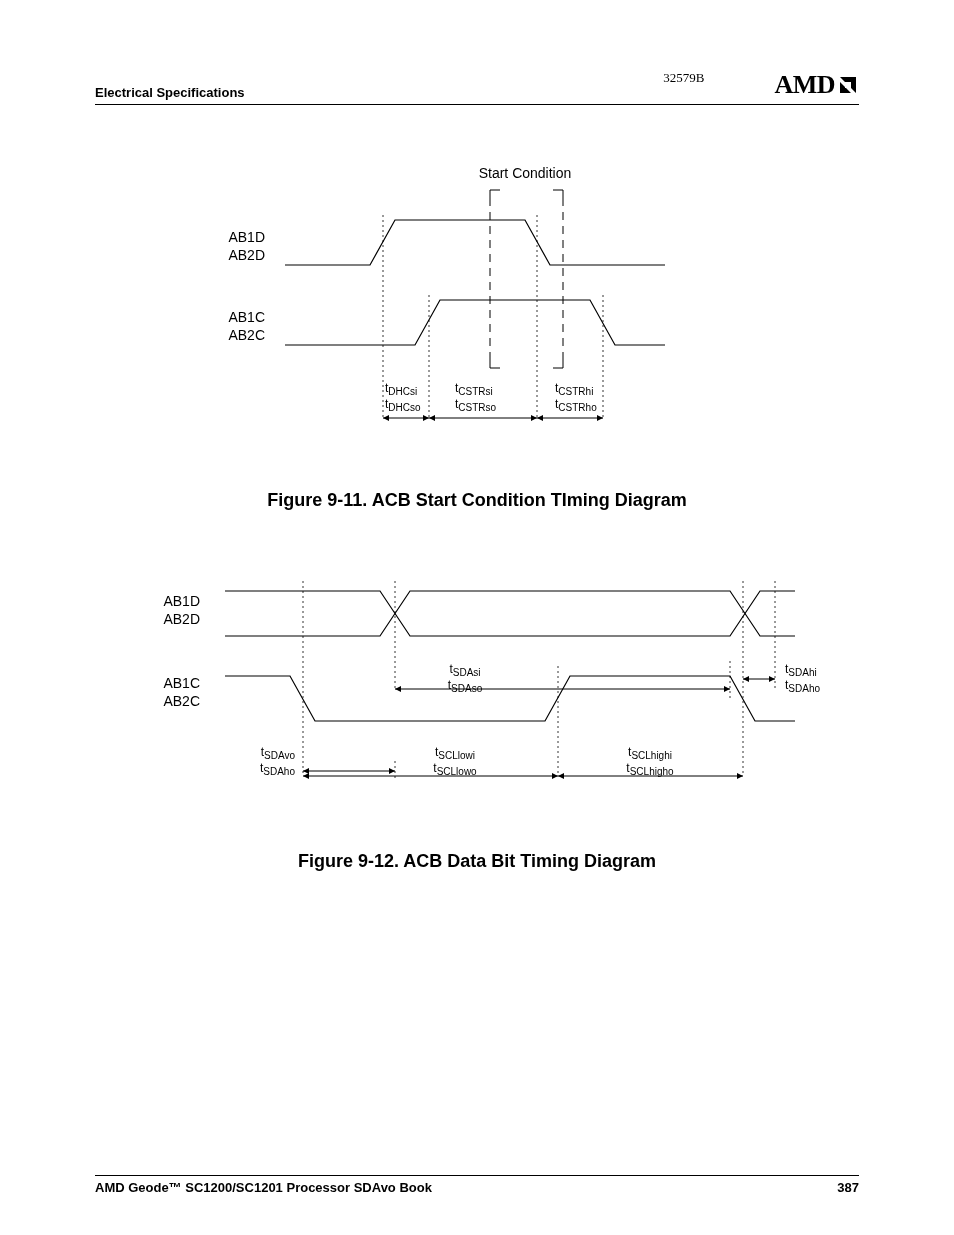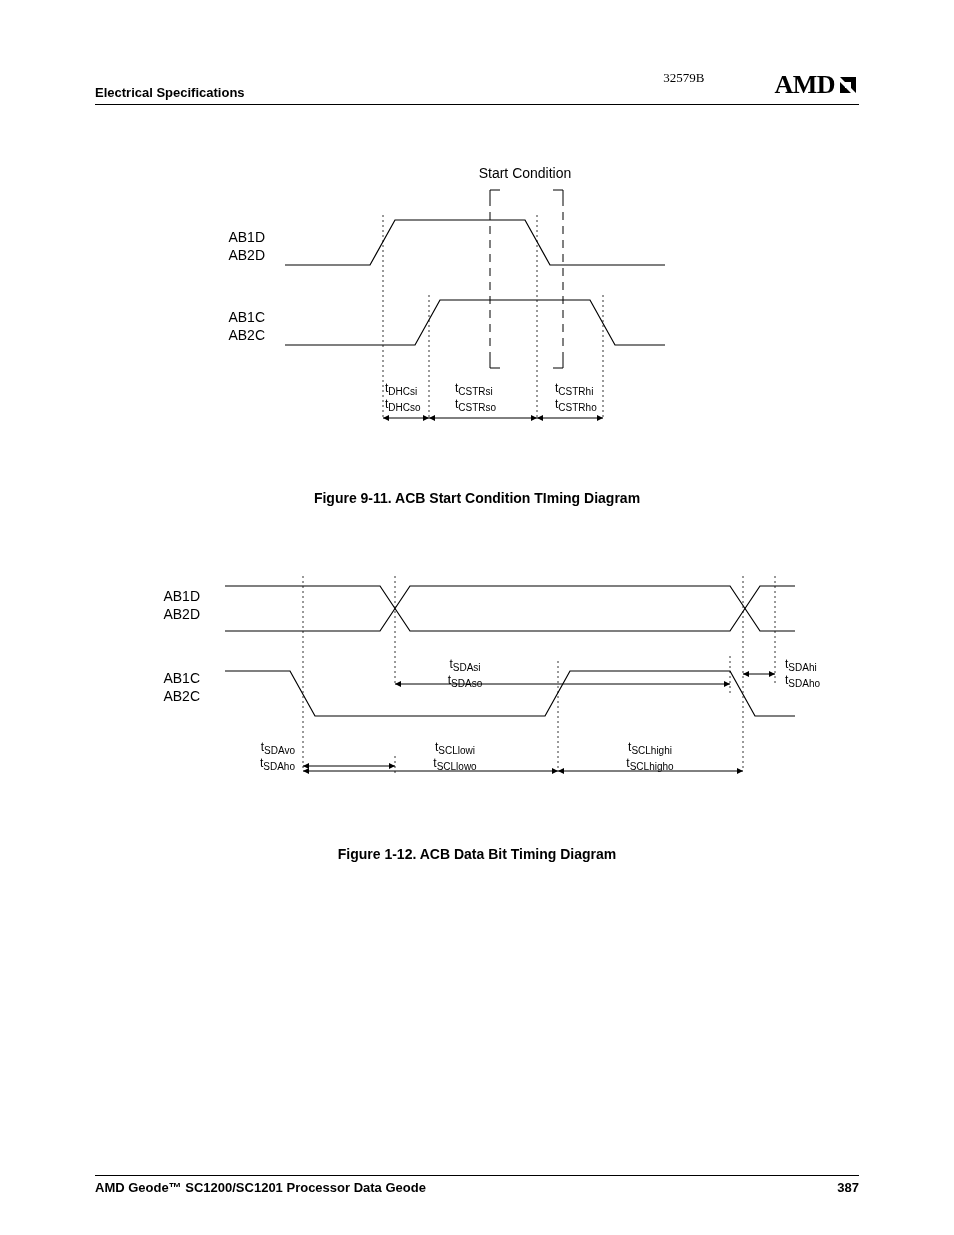--- a/index.html
+++ b/index.html
@@ -34,21 +34,21 @@
     font-weight: 900;
     font-size: 26px;
     letter-spacing: -0.5px;
     display: flex;
     align-items: center;
   }
   .amd-logo svg { margin-left: 2px; }
   .figure-caption {
     text-align: center;
     font-weight: bold;
-    font-size: 14px;
+    font-size: 18px;
     margin-top: 10px;
   }
   .diagram-wrap {
     margin-top: 55px;
     position: relative;
   }
   svg { display: block; }
 
   .footer {
     position: absolute;
@@ -200,21 +200,21 @@
         <text x="555" y="211" text-anchor="middle"><tspan>t</tspan><tspan class="t-sub" dy="3">SCLhigho</tspan></text>
       </g>
 
       <g stroke="#000" stroke-width="1">
         <line x1="208" y1="210" x2="300" y2="210" marker-start="url(#ah2s)" marker-end="url(#ah2)"></line>
         <line x1="300" y1="200" x2="300" y2="218" stroke-dasharray="2 3" stroke-width="0.8"></line>
         <line x1="208" y1="215" x2="463" y2="215" marker-start="url(#ah2s)" marker-end="url(#ah2)"></line>
         <line x1="463" y1="215" x2="648" y2="215" marker-start="url(#ah2s)" marker-end="url(#ah2)"></line>
       </g>
     </svg>
-    <div class="figure-caption">Figure 1-12.  ACB Data Bit Timing Diagram</div>
+    <div class="figure-caption">Figure 9-12.  ACB Data Bit Timing Diagram</div>
   </div>
 
 </div>
 
 <div class="footer">
-  <span>AMD Geode™ SC1200/SC1201 Processor Data Geode</span>
+  <span>AMD Geode™ SC1200/SC1201 Processor SDAvo Book</span>
   <span>387</span>
 </div>
 
 </body></html>

